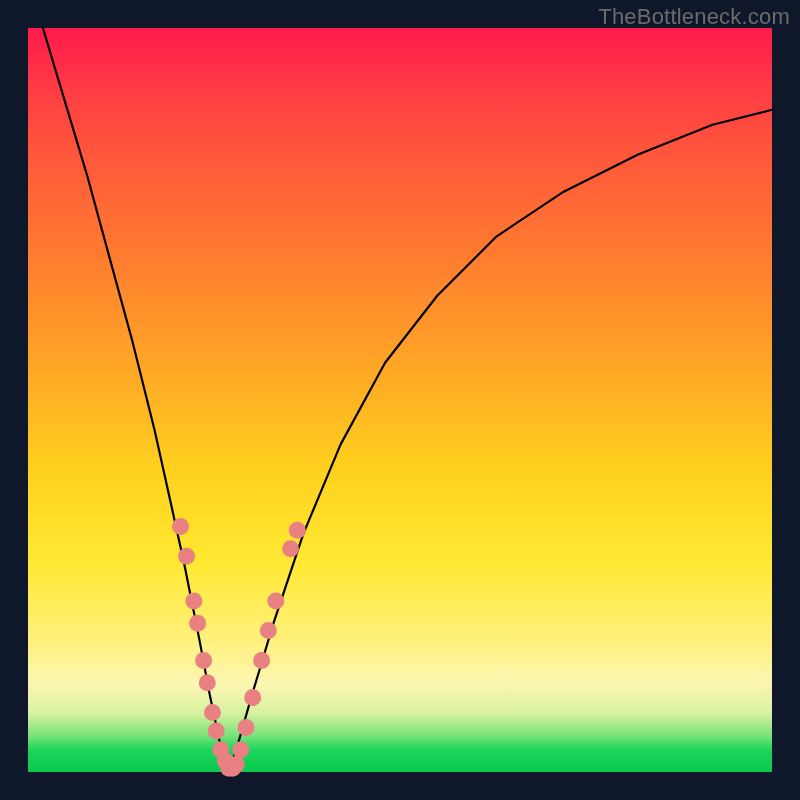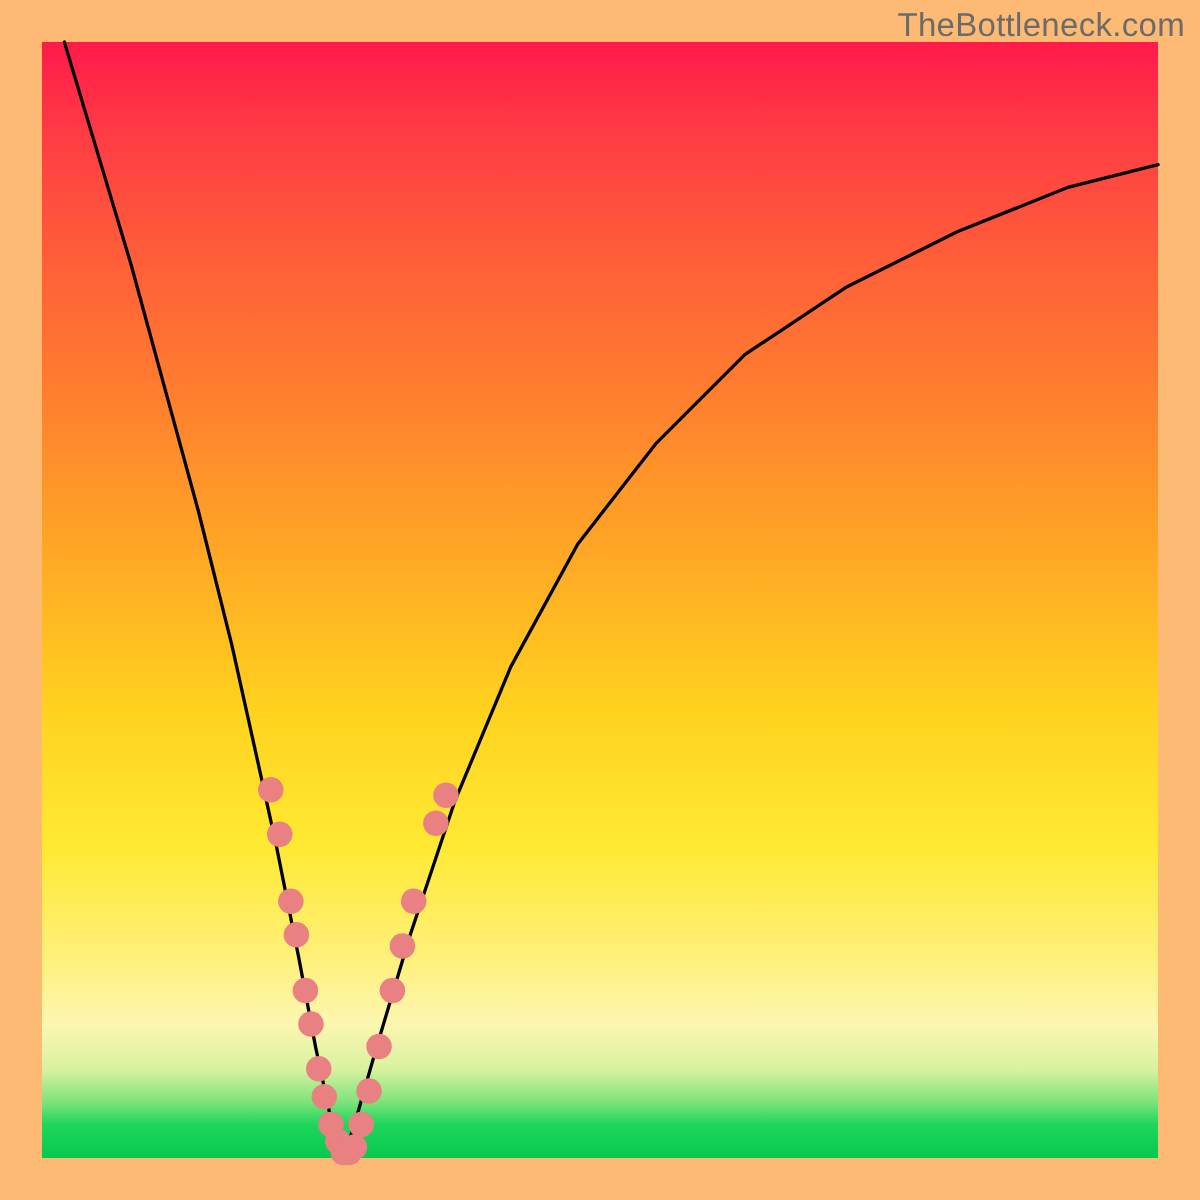--- a/index.html
+++ b/index.html
@@ -7,21 +7,21 @@
     padding: 0;
     width: 800px;
     height: 800px;
     overflow: hidden;
     background: #000;
     font-family: Arial, Helvetica, sans-serif;
   }
   .frame {
     position: absolute;
     inset: 0;
-    background: #fdba74;
+    background: #0f172a;
   }
   .plot {
     position: absolute;
     left: 28px;
     top: 28px;
     width: 744px;
     height: 744px;
     
     background: linear-gradient(
       to bottom,

